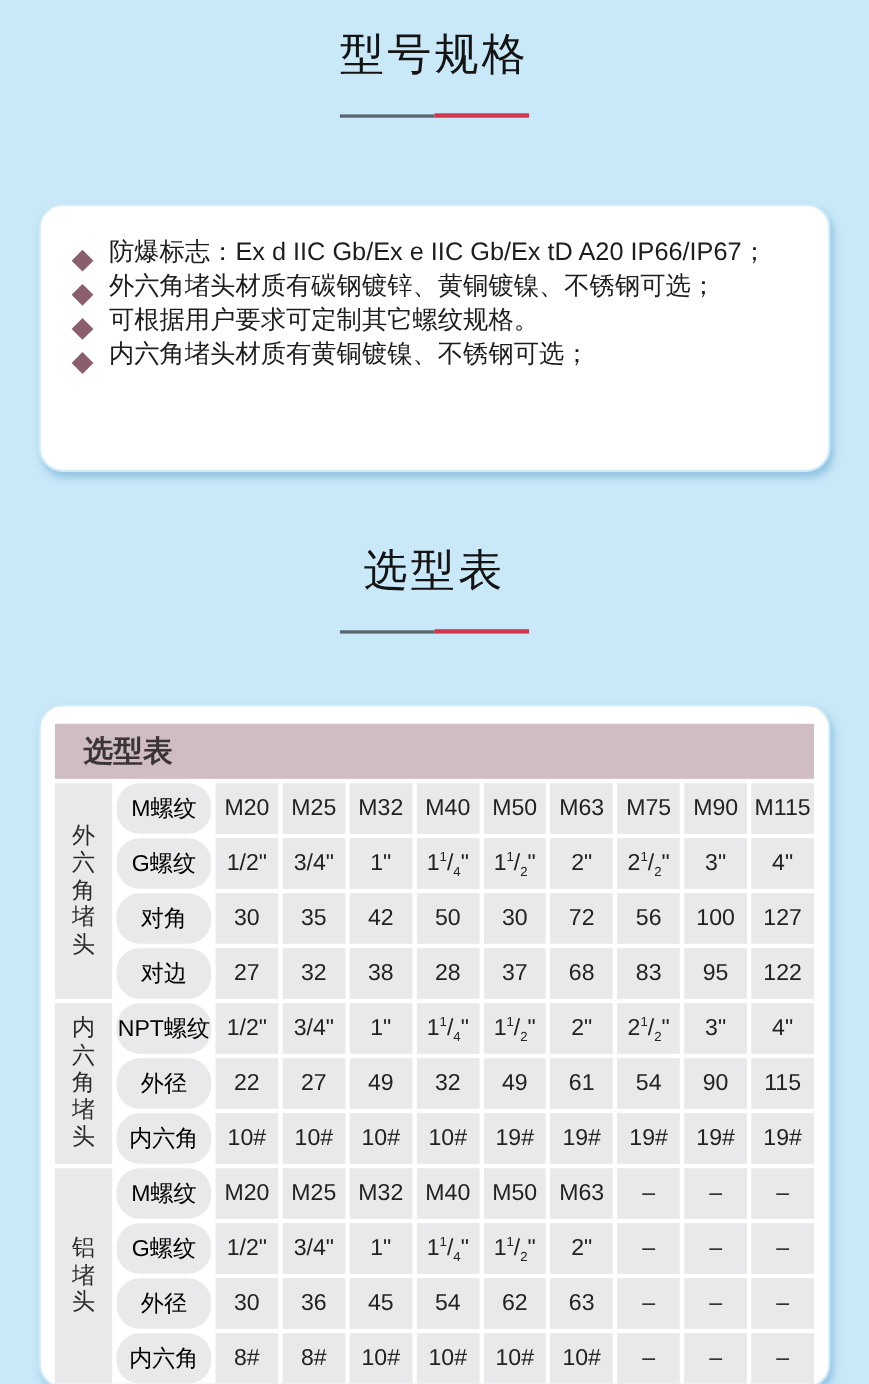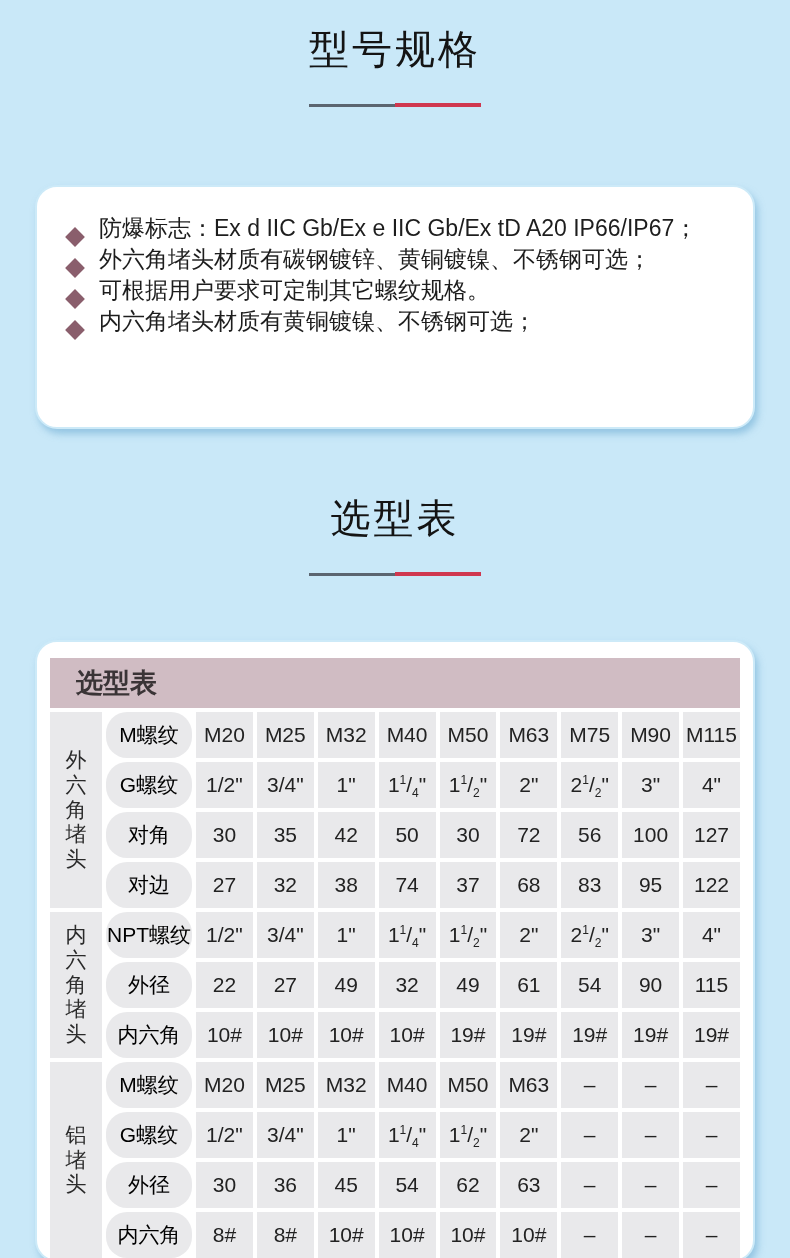--- a/index.html
+++ b/index.html
@@ -195,21 +195,21 @@
             <td class="cell">72</td>
             <td class="cell">56</td>
             <td class="cell">100</td>
             <td class="cell">127</td>
           </tr>
           <tr>
             <td class="row-label">对边</td>
             <td class="cell">27</td>
             <td class="cell">32</td>
             <td class="cell">38</td>
-            <td class="cell">74</td>
+            <td class="cell">28</td>
             <td class="cell">37</td>
             <td class="cell">68</td>
             <td class="cell">83</td>
             <td class="cell">95</td>
             <td class="cell">122</td>
           </tr>
           <tr>
             <td class="group-label" rowspan="3">
               <div>内</div>
               <div>六</div>

